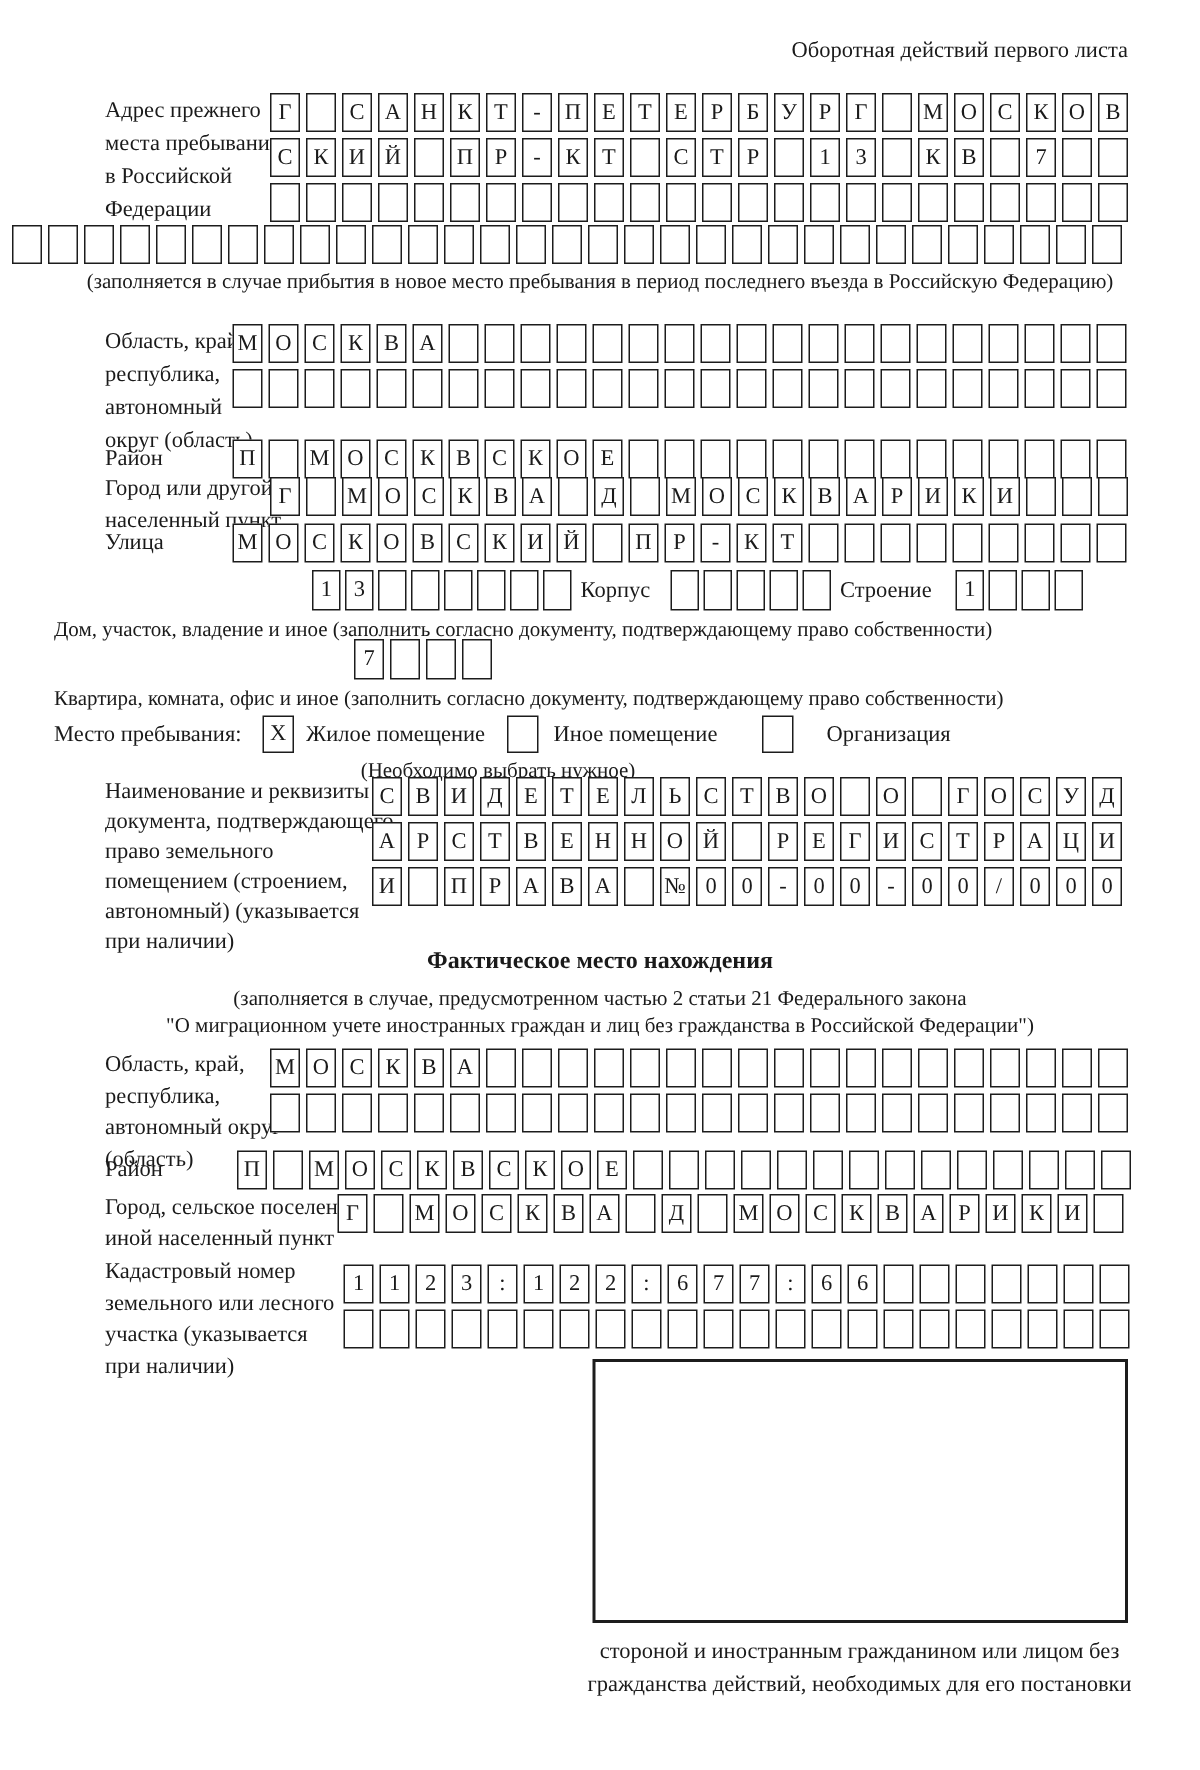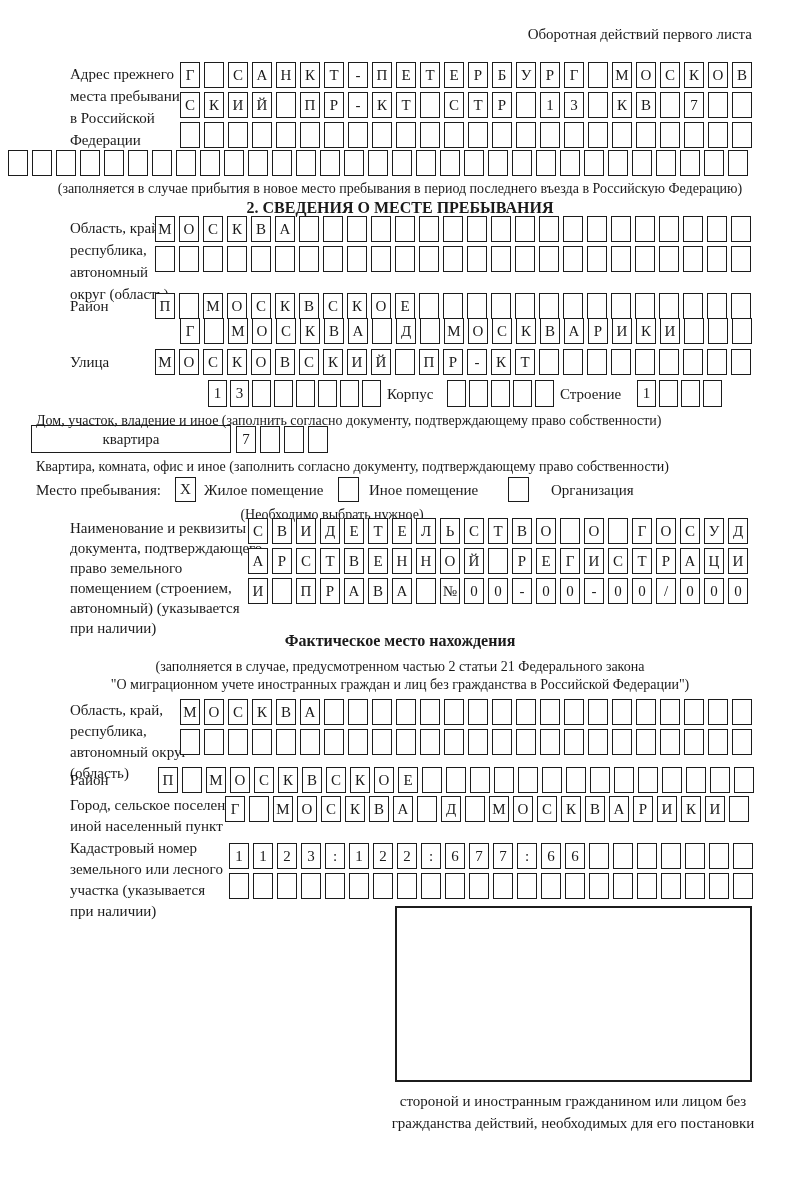--- a/index.html
+++ b/index.html
@@ -35,47 +35,45 @@
     position:absolute;
     box-sizing:border-box;
     border:2px solid #1c1c1c;
     background:#fff;
   }
 </style>
 </head>
 <body>
 
 <div id="page">
-  <div class="widebox" style="left:31px;top:425px;width:200px;height:28px;">
-    <span>квартира</span>
-  </div>
   <div class="stamp" style="left:395px;top:906px;width:357px;height:176px;"></div>
 <div class="txt wrap" style="left: 440px; top: 24px; width: 312px; text-align: right; font-size: 15px; line-height: 20px;">
       <div>Оборотная действий первого листа</div>
     </div>
     <div class="txt" style="left: 70px; top: 63px; line-height: 22px;">
       <div>Адрес прежнего</div>
       <div>места пребывания</div>
       <div>в Российской</div>
       <div>Федерации</div>
     </div>
     <div class="txt wrap" style="left: 0px; top: 179px; width: 800px; text-align: center; font-size: 14px; line-height: 20px;">
       <div>(заполняется в случае прибытия в новое место пребывания в период последнего въезда в Российскую Федерацию)</div>
     </div>
-    <div class="txt wrap" style="left: 0px; top: 198px; width: 800px; text-align: center; font-size: 16px; font-weight: bold; line-height: 20px;">
-      <div>2. СВЕДЕНИЯ О МЕСТЕ ПРЕБЫВАНИЯ</div>
-    </div>
     <div class="txt" style="left: 70px; top: 217px; line-height: 22px;">
       <div>Область, край,</div>
       <div>республика,</div>
       <div>автономный</div>
       <div>округ (область)</div>
     </div>
     <div class="txt" style="left: 70px; top: 296px; line-height: 20px;">
       <div>Район</div>
+    </div>
+    <div class="txt" style="left: 70px; top: 316px; line-height: 21px;">
+      <div>Город или другой</div>
+      <div>населенный пункт</div>
     </div>
     <div class="txt" style="left: 70px; top: 352px; line-height: 20px;">
       <div>Улица</div>
     </div>
     <div class="txt" style="left: 387px; top: 384px; line-height: 20px;">
       <div>Корпус</div>
     </div>
     <div class="txt" style="left: 560px; top: 384px; line-height: 20px;">
       <div>Строение</div>
     </div>

